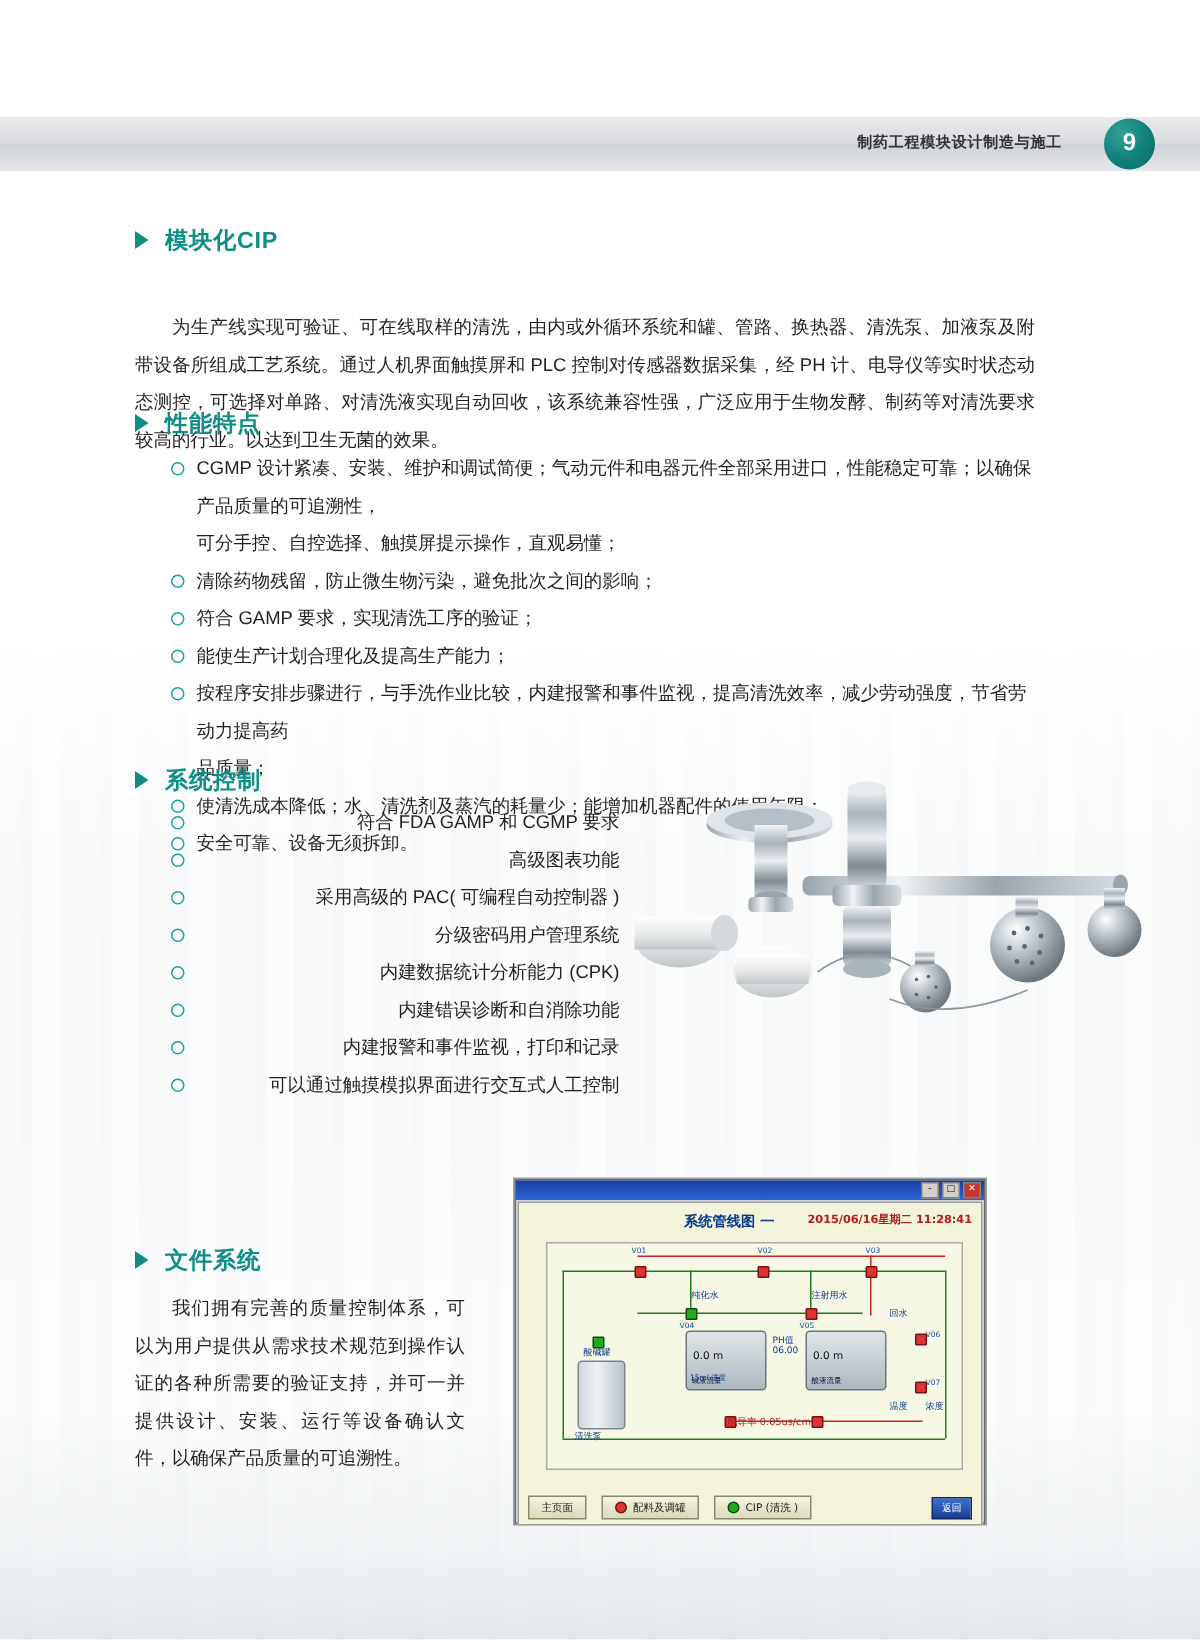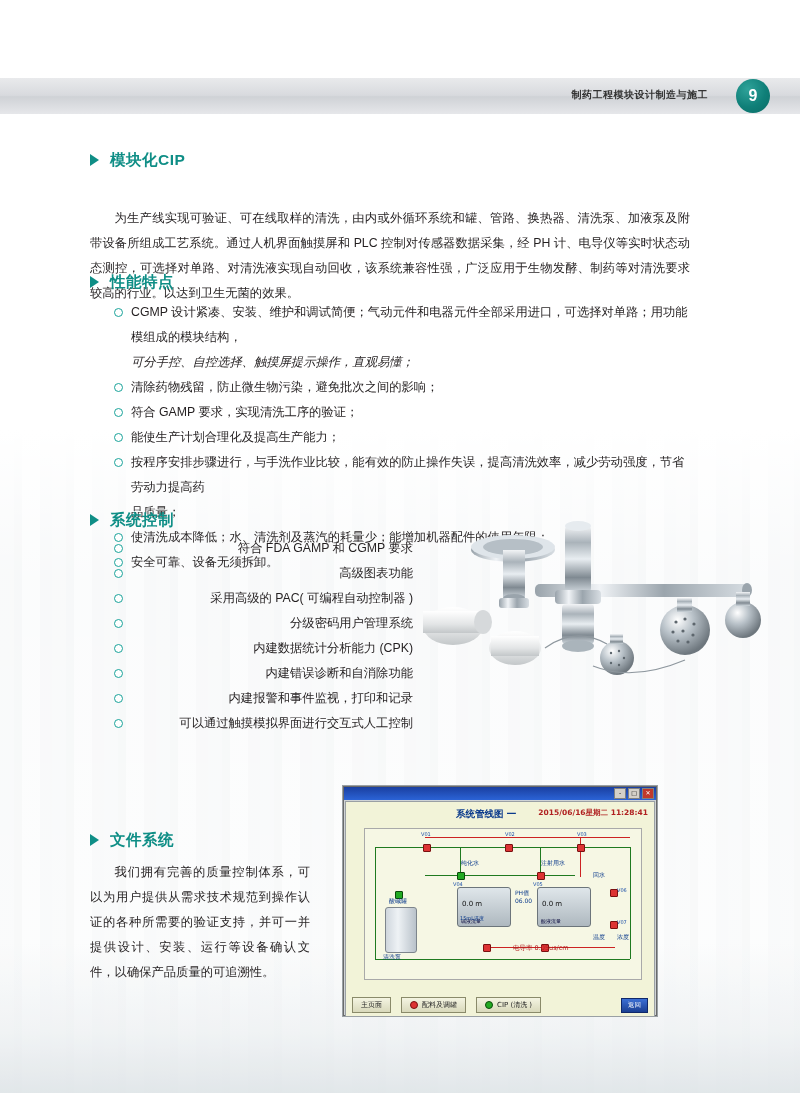--- a/index.html
+++ b/index.html
@@ -264,21 +264,20 @@
     position: absolute;
     font-size: 6px;
     color: #0a3a8c;
   }
   .hmi-note {
     position: absolute;
     left: 120px;
     bottom: 26px;
     font-size: 6.5px;
     color: #b02020;
-    padding-left: 28px;
   }
   .hmi-bottom {
     position: absolute;
     left: 0; right: 0; bottom: 2px;
     height: 18px;
     display: flex;
     align-items: center;
     gap: 10px;
     padding: 0 6px;
   }
@@ -322,26 +321,26 @@
     <span class="arrow-icon" data-name="arrow-right-icon"></span>
     <span class="section-title" data-name="section-title-text">模块化CIP</span>
   </div>
   <div class="para" style="left:90px; top:182px; width:600px;margin-top:24px;" data-name="paragraph-modular-cip">为生产线实现可验证、可在线取样的清洗，由内或外循环系统和罐、管路、换热器、清洗泵、加液泵及附带设备所组成工艺系统。通过人机界面触摸屏和 PLC 控制对传感器数据采集，经 PH 计、电导仪等实时状态动态测控，可选择对单路、对清洗液实现自动回收，该系统兼容性强，广泛应用于生物发酵、制药等对清洗要求较高的行业。以达到卫生无菌的效果。</div>
 
   <div class="section-head" style="left:90px; top:272px;" data-name="section-heading-performance">
     <span class="arrow-icon" data-name="arrow-right-icon"></span>
     <span class="section-title" data-name="section-title-text">性能特点</span>
   </div>
   <ul class="bullets" style="left:113px; top:300px; width:580px;" data-name="list-performance-features">
-    <li data-name="list-item">CGMP 设计紧凑、安装、维护和调试简便；气动元件和电器元件全部采用进口，可选择对单路；用功能模组成的模块结构，</li>
-    <li style="padding-left:18px;font-style:italic;" data-name="list-item-continuation">可分手控、自控选择、触摸屏提示操作，直观易懂；</li>
+    <li data-name="list-item">CGMP 设计紧凑、安装、维护和调试简便；气动元件和电器元件全部采用进口，性能稳定可靠；以确保产品质量的可追溯性，</li>
+    <li style="padding-left:18px;" data-name="list-item-continuation">可分手控、自控选择、触摸屏提示操作，直观易懂；</li>
     <li data-name="list-item">清除药物残留，防止微生物污染，避免批次之间的影响；</li>
     <li data-name="list-item">符合 GAMP 要求，实现清洗工序的验证；</li>
     <li data-name="list-item">能使生产计划合理化及提高生产能力；</li>
-    <li data-name="list-item">按程序安排步骤进行，与手洗作业比较，能有效的防止操作失误，提高清洗效率，减少劳动强度，节省劳动力提高药</li>
+    <li data-name="list-item">按程序安排步骤进行，与手洗作业比较，内建报警和事件监视，提高清洗效率，减少劳动强度，节省劳动力提高药</li>
     <li style="padding-left:18px;" data-name="list-item-continuation">品质量；</li>
     <li data-name="list-item">使清洗成本降低；水、清洗剂及蒸汽的耗量少；能增加机器配件的使用年限；</li>
     <li data-name="list-item">安全可靠、设备无须拆卸。</li>
   </ul>
 
   <style>
     ul.bullets li[data-name="list-item-continuation"]:before { display: none; }
   </style>
 
   <div class="section-head" style="left:90px; top:510px;" data-name="section-heading-system-control">

